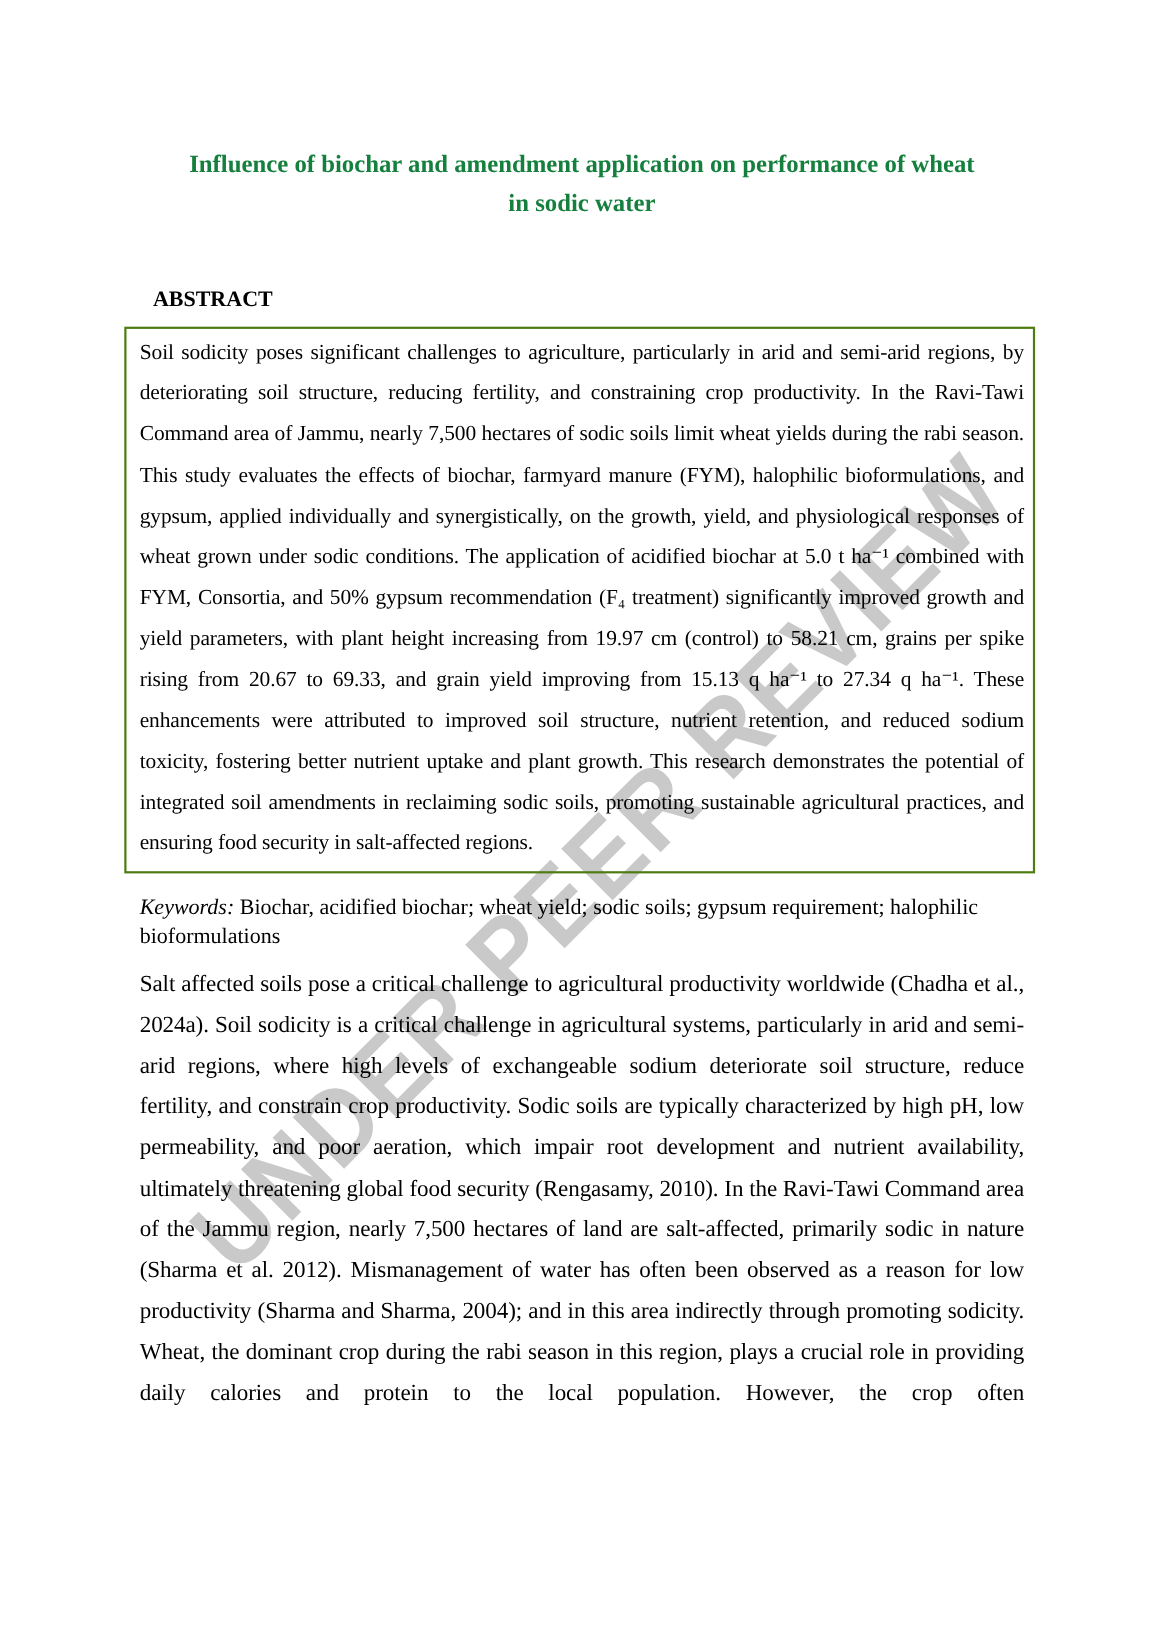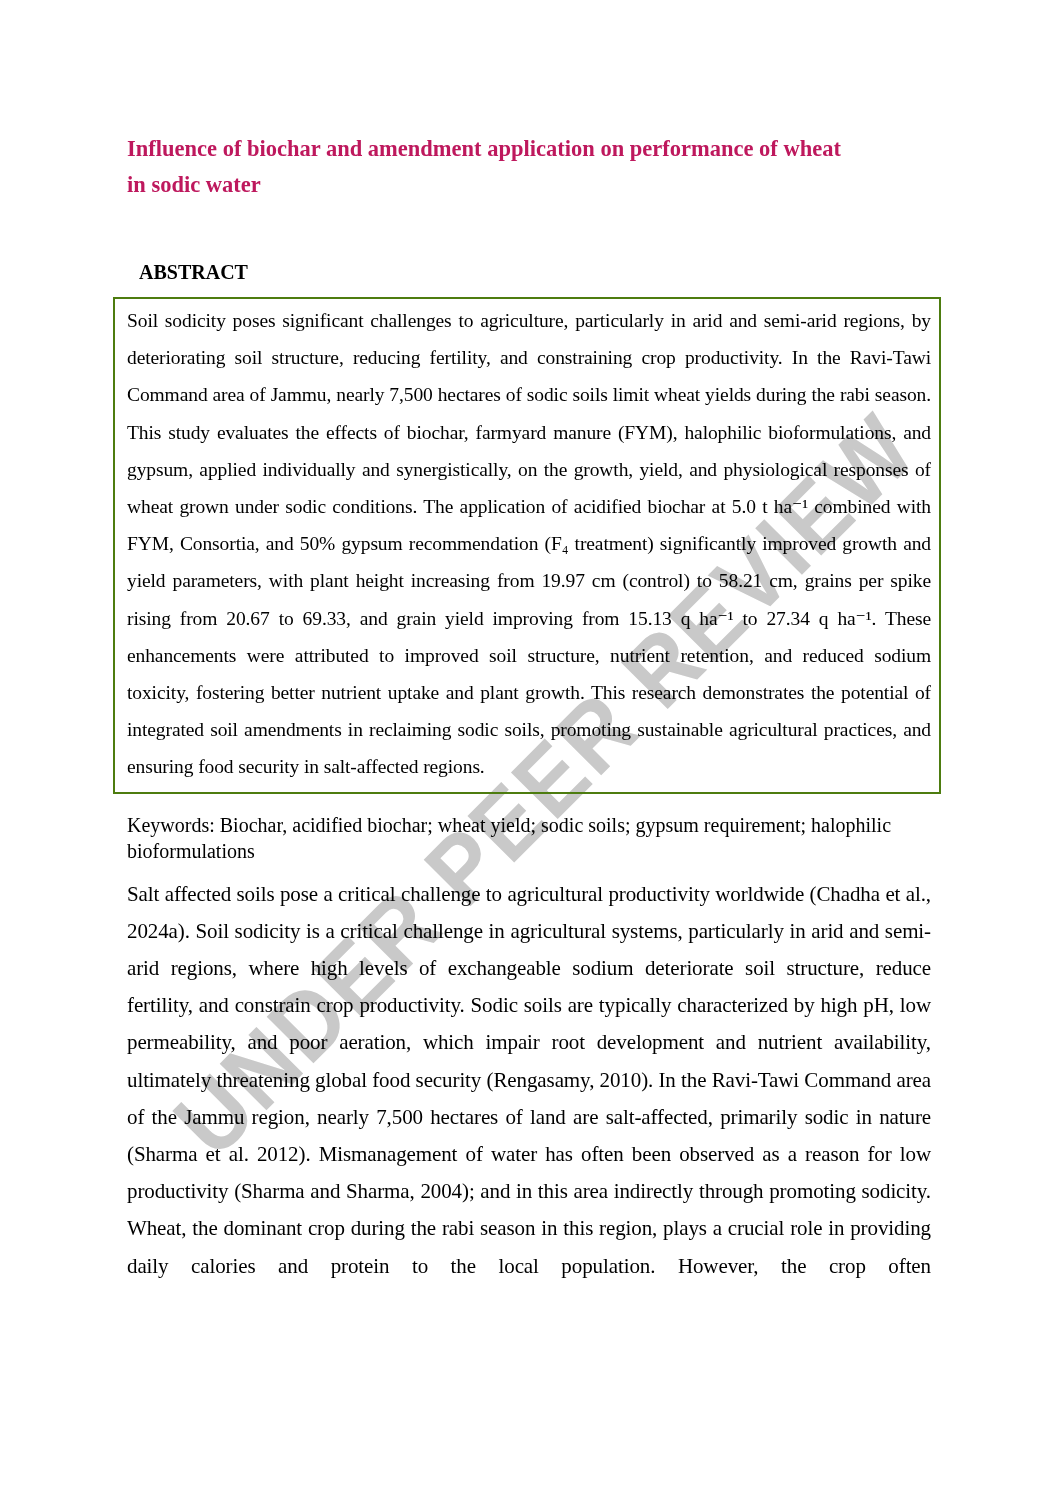--- a/index.html
+++ b/index.html
@@ -35,21 +35,22 @@
     position: relative;
     z-index: 1;
     padding: 0 127px 0 127px;
   }
   .title {
     margin: 0;
     padding-top: 131px;
     font-size: 22.5px;
     line-height: 36px;
     font-weight: 700;
-    color: #be185d;
+    color: #15803d;
+    text-align: center;
   }
   .section-heading {
     margin: 12px;
     font-size: 20px;
     line-height: 26px;
     font-weight: 700;
     color: #000000;
   }
   .abstract-heading {
     margin-top: 56px;
@@ -68,20 +69,21 @@
     text-align: justify;
   }
   .keywords {
     margin: 18px 0 0 0;
     max-width: 790px;
     font-size: 20px;
     line-height: 26px;
     text-align: left;
   }
   .kw-label {
+    font-style: italic;
   }
   .intro-heading {
     margin-top: 17px;
   }
   .intro-text {
     margin: 12px 0 0 0;
     font-size: 21px;
     line-height: 37.2px;
     letter-spacing: -0.1px;
     text-align: justify;

